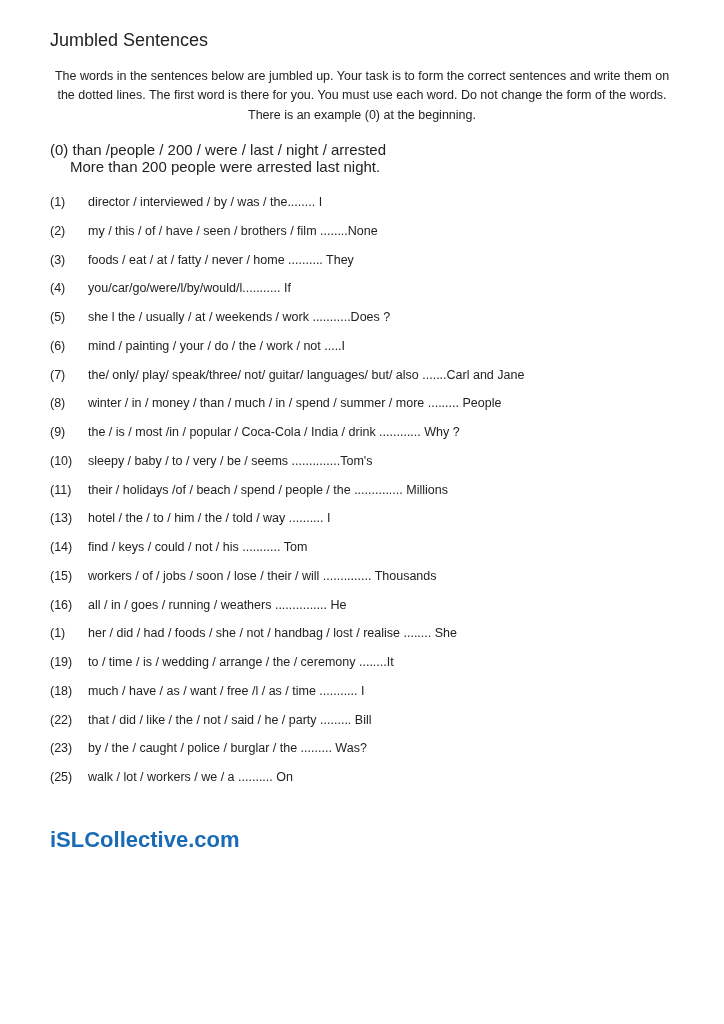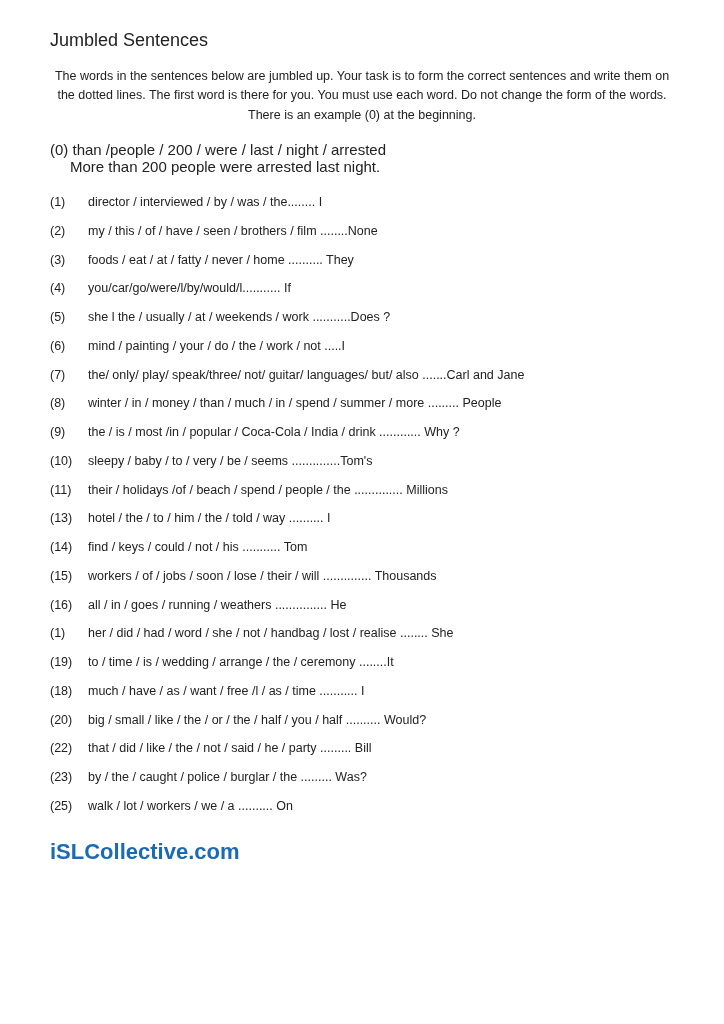--- a/index.html
+++ b/index.html
@@ -50,21 +50,21 @@
       line-height: 1.5;
     }
     .sentence-num {
       min-width: 38px;
       color: #222;
     }
     .sentence-text {
       flex: 1;
     }
     .footer {
-      margin-top: 23px;
+      margin-top: 40px;
       font-size: 22px;
       font-weight: bold;
       color: #1a6bb5;
     }
   </style>
 </head>
 <body>
 
 <p class="page-title">Jumbled Sentences</p>
 
@@ -131,33 +131,29 @@
     <li class="sentence-item">
       <span class="sentence-num">(15)</span>
       <span class="sentence-text">workers / of / jobs / soon / lose / their / will .............. Thousands</span>
     </li>
     <li class="sentence-item">
       <span class="sentence-num">(16)</span>
       <span class="sentence-text">all / in / goes / running / weathers ............... He</span>
     </li>
     <li class="sentence-item">
       <span class="sentence-num">(1)</span>
-      <span class="sentence-text">her / did / had / word / she / not / handbag / lost / realise ........ She</span>
+      <span class="sentence-text">her / did / had / foods / she / not / handbag / lost / realise ........ She</span>
     </li>
     <li class="sentence-item">
       <span class="sentence-num">(19)</span>
       <span class="sentence-text">to / time / is / wedding / arrange / the / ceremony ........It</span>
     </li>
     <li class="sentence-item">
       <span class="sentence-num">(18)</span>
       <span class="sentence-text">much / have / as / want / free /l / as / time ........... I</span>
-    </li>
-    <li class="sentence-item">
-      <span class="sentence-num">(20)</span>
-      <span class="sentence-text">big / small / like / the / or / the / half / you / half .......... Would?</span>
     </li>
     <li class="sentence-item">
       <span class="sentence-num">(22)</span>
       <span class="sentence-text">that / did / like / the / not / said / he / party ......... Bill</span>
     </li>
     <li class="sentence-item">
       <span class="sentence-num">(23)</span>
       <span class="sentence-text">by / the / caught / police / burglar / the ......... Was?</span>
     </li>
     <li class="sentence-item">

